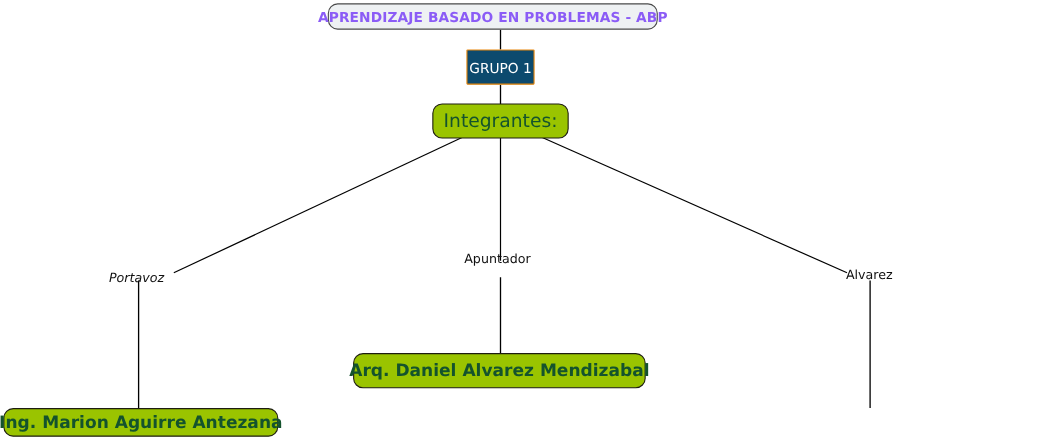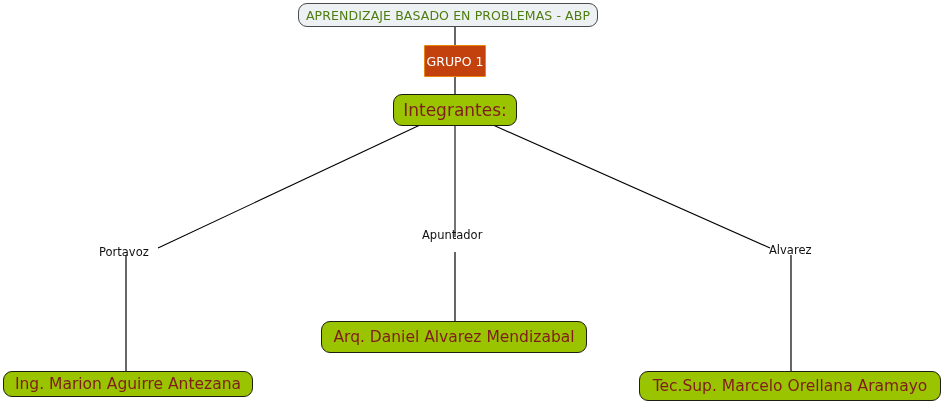--- a/index.html
+++ b/index.html
@@ -34,44 +34,46 @@
     display: flex;
     align-items: center;
     justify-content: center;
     white-space: nowrap;
   }
   
   .node-root {
     background: #eef1f3;
     border: 1px solid #4a4a4a;
     border-radius: 9px;
-    color: #4d7c0f;
+    color: #8b5cf6;
     font-size: 12.5px;
     letter-spacing: 0.1px;
+    font-weight: bold;
   }
   
   .node-group {
-    background: #c2410c;
+    background: #0c4a6e;
     border: 1px solid #e8860a;
     border-radius: 1px;
     color: #ffffff;
     font-size: 12.5px;
   }
   
   .node-green {
     background: #9ac400;
     border: 1.4px solid #1d1d10;
     border-radius: 9px;
-    color: #7f1d1d;
+    color: #14532d;
   }
   .node-green-lg {
     font-size: 17px;
   }
   .node-green-md {
     font-size: 15.5px;
+    font-weight: bold;
   }
   
   .edge-label {
     position: absolute;
     color: #101010;
     font-size: 11.5px;
     white-space: nowrap;
   }
 </style>
 </head>
@@ -97,25 +99,24 @@
 
     <line x1="791" y1="255" x2="791" y2="371" stroke="#000000" stroke-width="1.2"></line>
   </svg>
 
   <div class="node node-root" style="left:298px; top:3px; width:300px; height:24px;">APRENDIZAJE BASADO EN PROBLEMAS - ABP</div>
 
   <div class="node node-group" style="left:424px; top:45px; width:62px; height:32px;">GRUPO 1</div>
 
   <div class="node node-green node-green-lg" style="left:393px; top:94px; width:124px; height:32px;">Integrantes:</div>
 
-  <div class="edge-label" style="left:99px; top:245px;">Portavoz</div>
+  <div class="edge-label" style="left:99px; top:245px;font-style:italic;">Portavoz</div>
 
   <div class="edge-label" style="left:422px; top:228px;">Apuntador</div>
 
   <div class="edge-label" style="left:769px; top:243px;">Alvarez</div>
 
   <div class="node node-green node-green-md" style="left:3px; top:371px; width:250px; height:26px;">Ing. Marion Aguirre Antezana</div>
 
   <div class="node node-green node-green-md" style="left:321px; top:321px; width:266px; height:32px;">Arq. Daniel Alvarez Mendizabal</div>
 
-  <div class="node node-green node-green-md" style="left:639px; top:371px; width:302px; height:30px;">Tec.Sup. Marcelo Orellana Aramayo</div>
 
 </div>
 
 </body></html>

